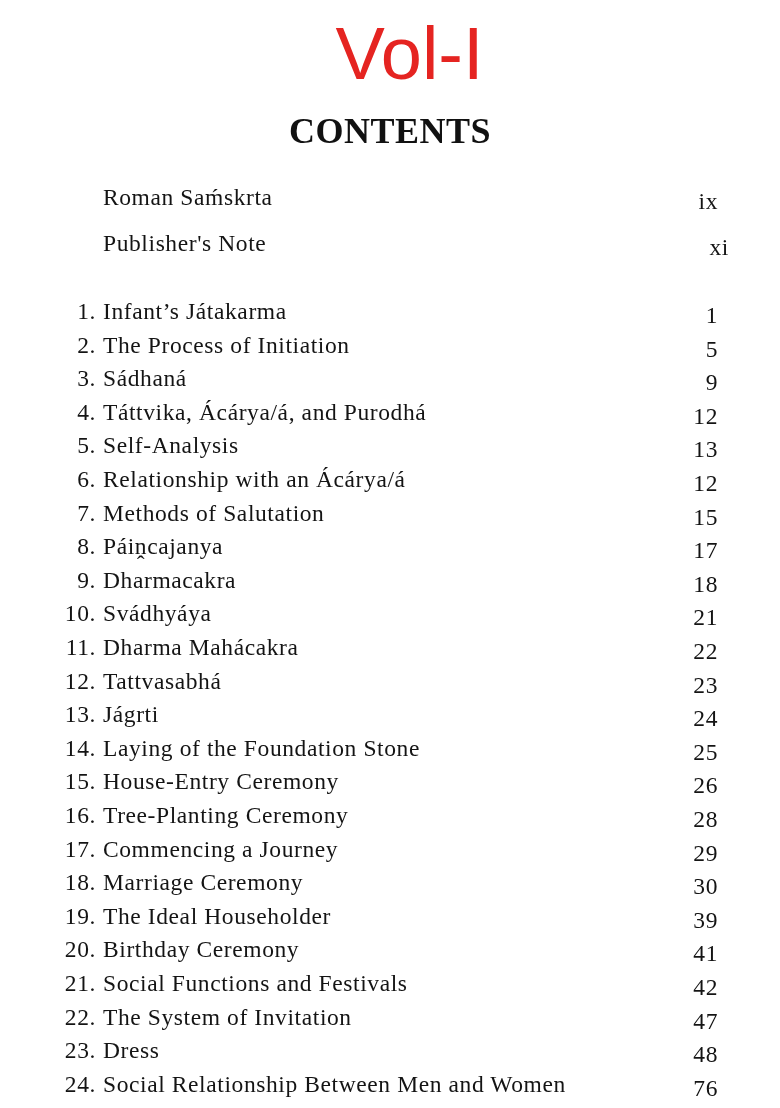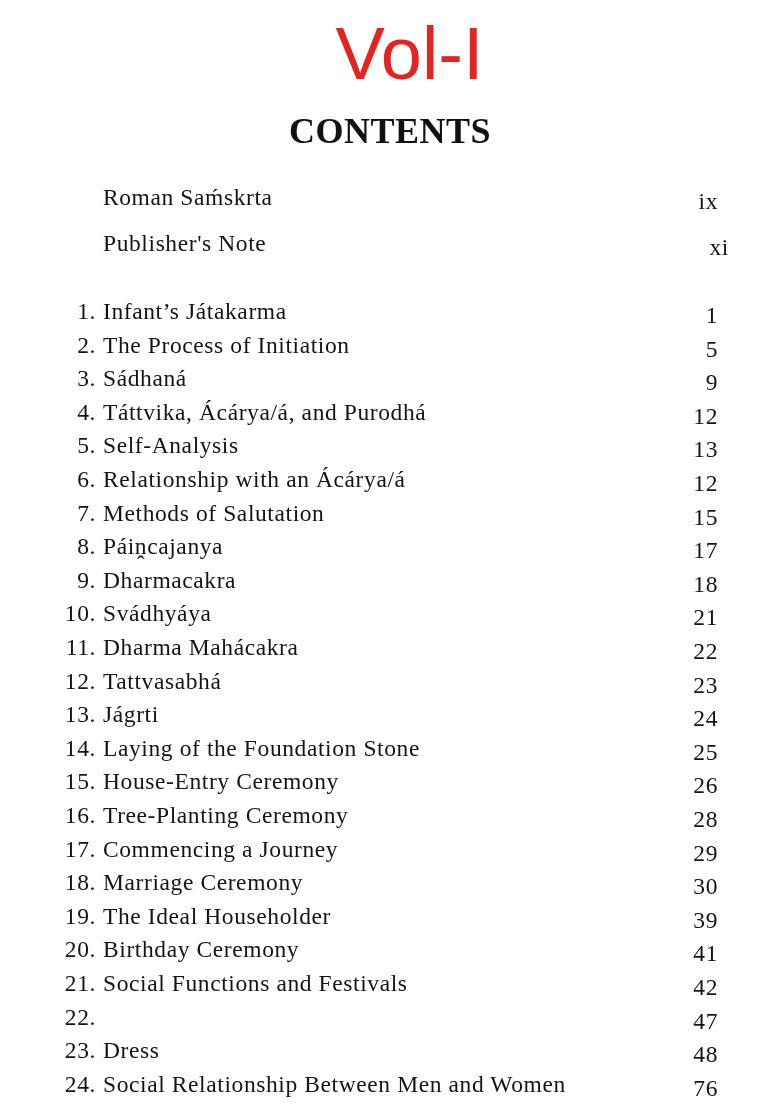--- a/index.html
+++ b/index.html
@@ -194,20 +194,21 @@
     <span class="title">Birthday Ceremony</span>
     <span class="page">41</span>
   </div>
   <div class="row" style="top:968px;">
     <span class="num">21.</span>
     <span class="title">Social Functions and Festivals</span>
     <span class="page">42</span>
   </div>
   <div class="row" style="top:1001.6px;">
     <span class="num">22.</span>
+    <span class="title">The System of Invitation</span>
     <span class="page">47</span>
   </div>
   <div class="row" style="top:1035.2px;">
     <span class="num">23.</span>
     <span class="title">Dress</span>
     <span class="page">48</span>
   </div>
   <div class="row" style="top:1068.8px;">
     <span class="num">24.</span>
     <span class="title">Social Relationship Between Men and Women</span>

